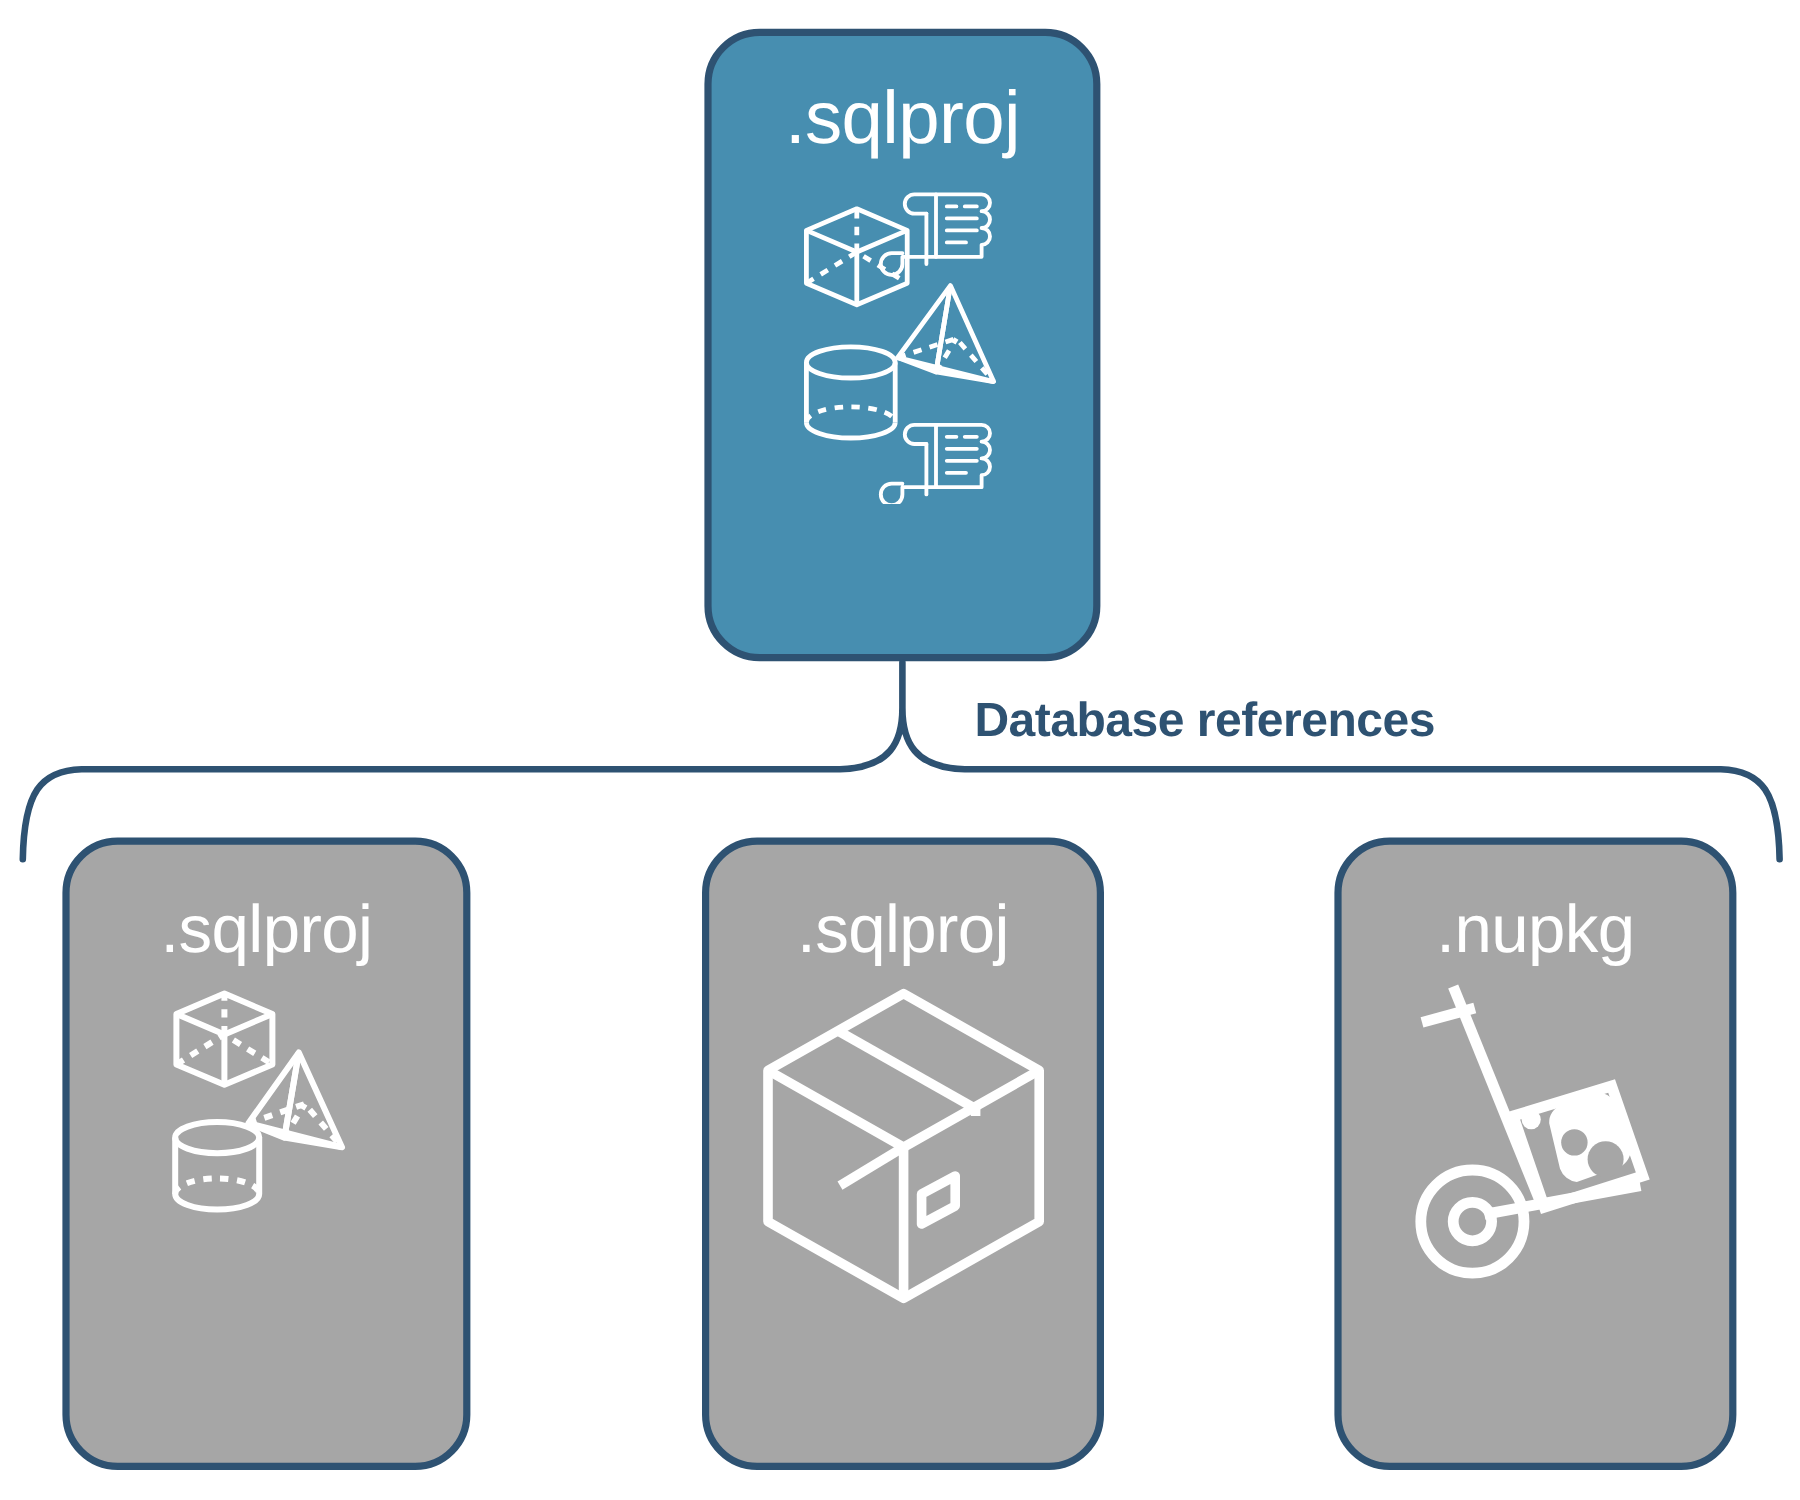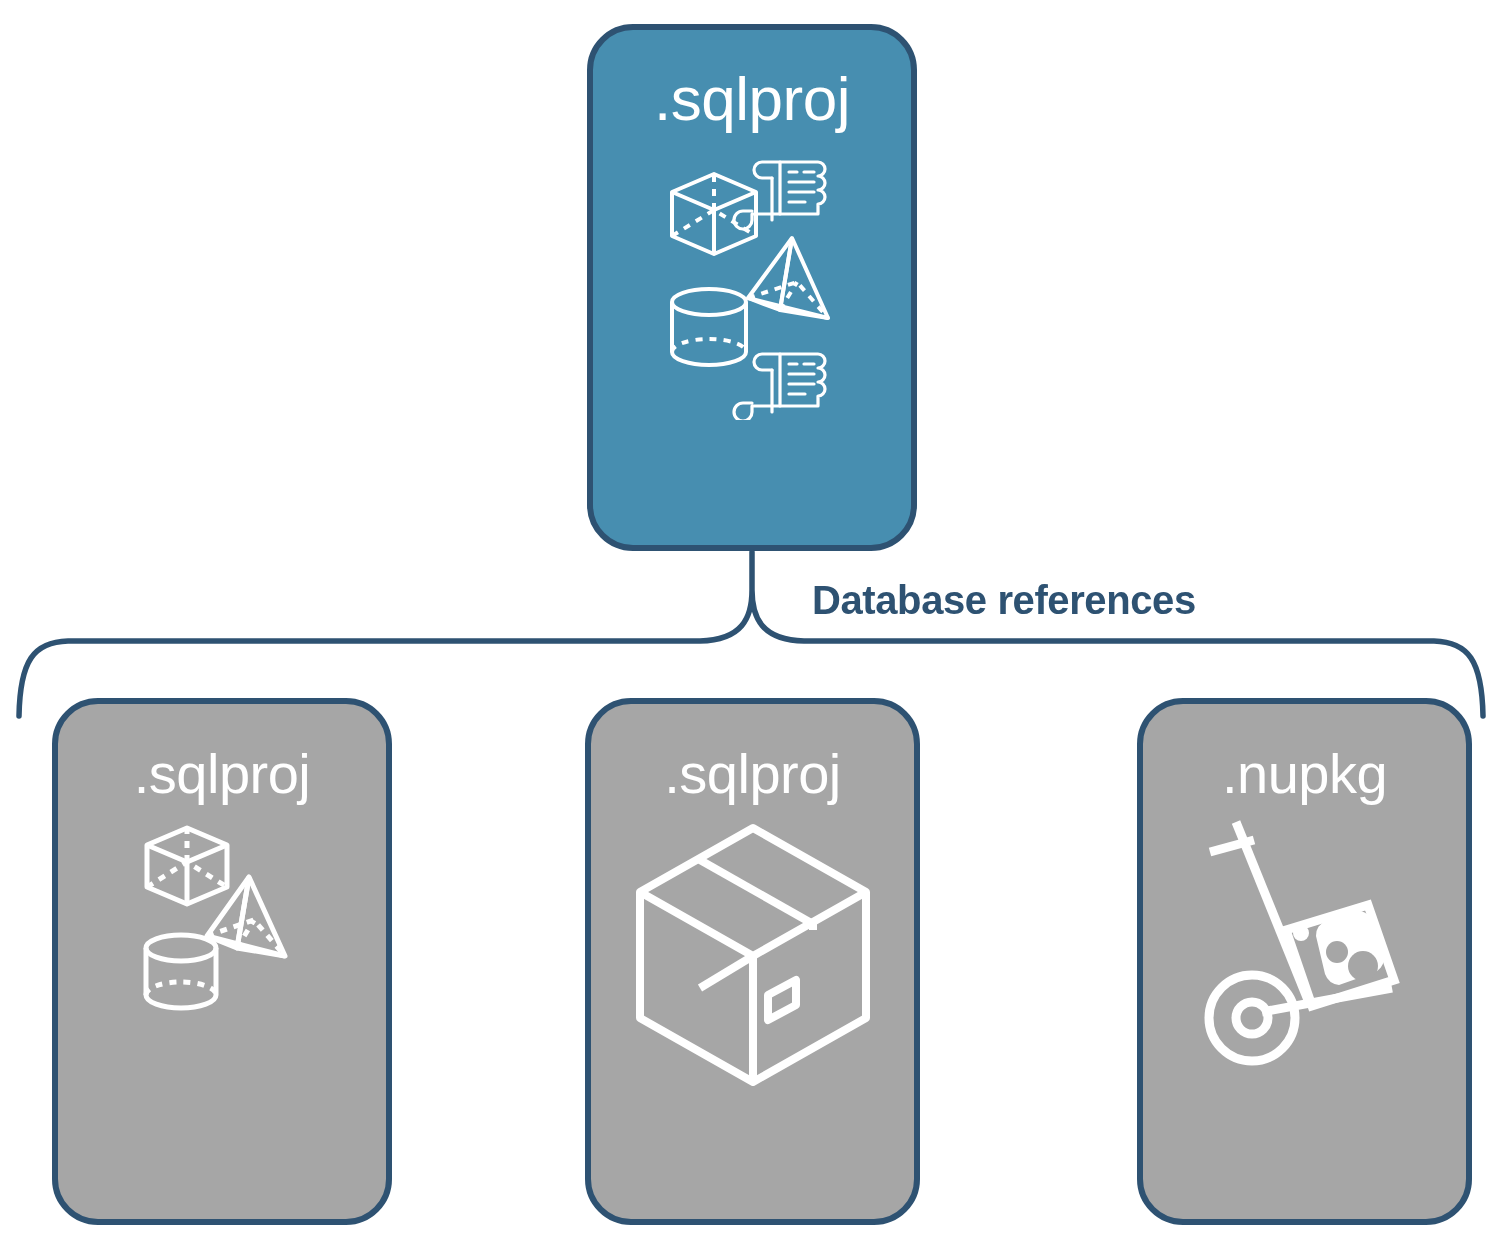--- a/index.html
+++ b/index.html
@@ -51,21 +51,21 @@
   }
   #card-root .icon-area {
     margin-top: 20px;
   }
   .card-bottom {
     top: 698px;
     height: 527px;
   }
   #card-sqlproj-ref { left: 52px; width: 340px; }
   #card-dacpac     { left: 585px; width: 335px; }
-  #card-nupkg      { left: 1112px; width: 335px; margin-left: 25px; }
+  #card-nupkg      { left: 1112px; width: 335px; }
   .card-bottom .card-title {
     font-size: 56px;
     margin-top: 42px;
   }
   .card-bottom .icon-area {
     margin-top: 18px;
   }
   .icon-area {
     display: flex;
     align-items: center;

